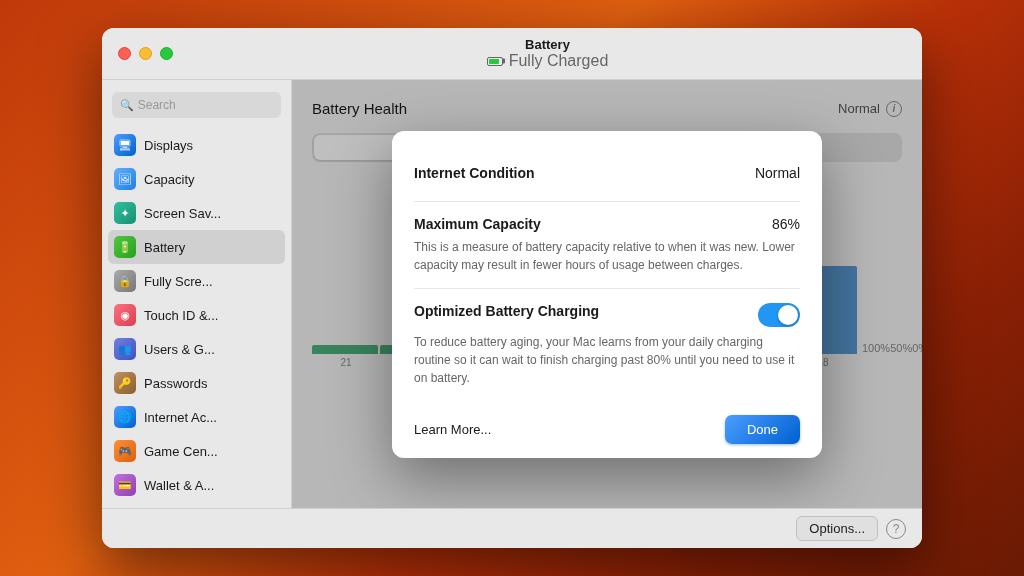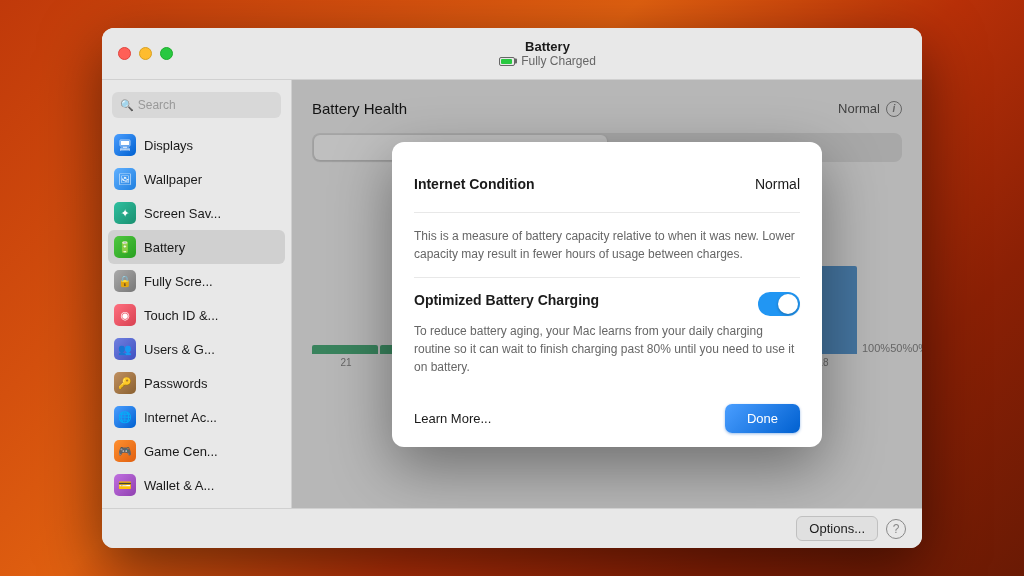--- a/index.html
+++ b/index.html
@@ -61,21 +61,21 @@
       text-align: center;
     }
 
     .title-info .title-text {
       font-size: 13px;
       font-weight: 600;
       color: #1a1a1a;
     }
 
     .title-info .subtitle-text {
-      font-size: 12px;
+      font-size: 16px;
       color: #666;
       display: flex;
       align-items: center;
       gap: 4px;
       justify-content: center;
     }
 
     
     .content-area {
       display: flex;
@@ -452,21 +452,21 @@
       <div class="search-bar">
         <span class="search-icon-small">🔍</span>
         <span class="search-placeholder">Search</span>
       </div>
       <div class="sidebar-item">
         <div class="sidebar-item-icon icon-blue" style="font-size:11px;color:white;">🖥</div>
         <span class="sidebar-item-label">Displays</span>
       </div>
       <div class="sidebar-item">
         <div class="sidebar-item-icon icon-blue2" style="font-size:11px;color:white;">🖼</div>
-        <span class="sidebar-item-label">Wallpaper</span>
+        <span class="sidebar-item-label">Capacity</span>
       </div>
       <div class="sidebar-item">
         <div class="sidebar-item-icon icon-teal" style="font-size:11px;color:white;">✦</div>
         <span class="sidebar-item-label">Screen Sav...</span>
       </div>
       <div class="sidebar-item active">
         <div class="sidebar-item-icon icon-green" style="font-size:11px;color:white;">🔋</div>
         <span class="sidebar-item-label">Battery</span>
       </div>
       <div class="sidebar-item">
@@ -574,20 +574,24 @@
           <div class="modal-body">
 
             <div class="modal-section">
               <div class="section-header">
                 <span class="section-title">Internet Condition</span>
                 <span class="section-value">Normal</span>
               </div>
             </div>
 
             <div class="modal-section">
+              <div class="section-header">
+                <span class="section-title">Maximum Capacity</span>
+                <span class="section-value">86%</span>
+              </div>
               <p class="section-desc">This is a measure of battery capacity relative to when it was new. Lower capacity may result in fewer hours of usage between charges.</p>
             </div>
 
             <div class="modal-section" style="border-bottom:none;">
               <div class="section-header">
                 <span class="section-title">Optimized Battery Charging</span>
                 <div class="toggle-switch">
                   <div class="toggle-knob"></div>
                 </div>
               </div>

